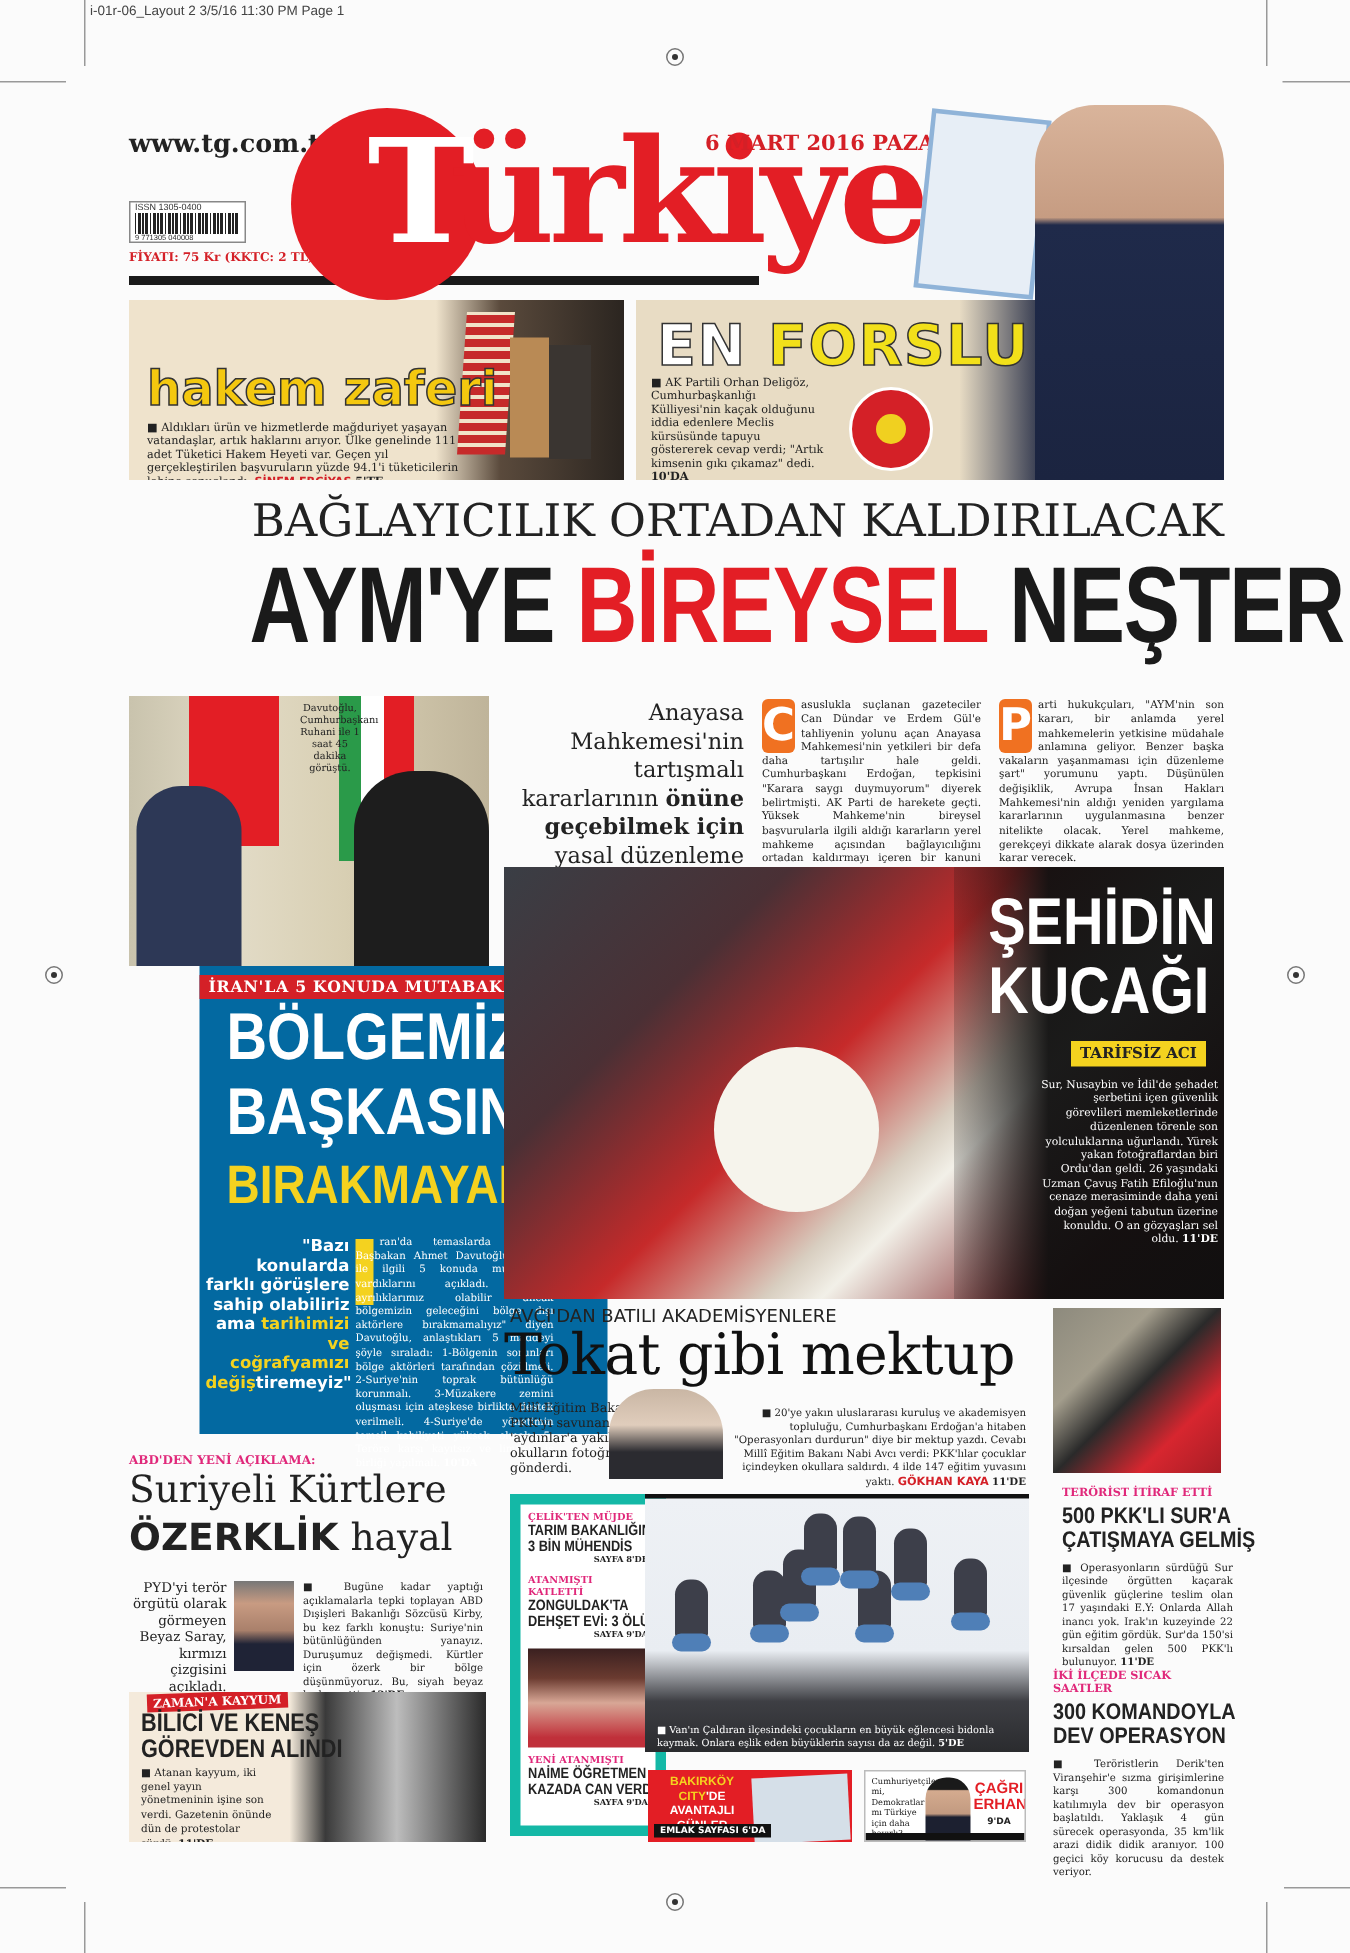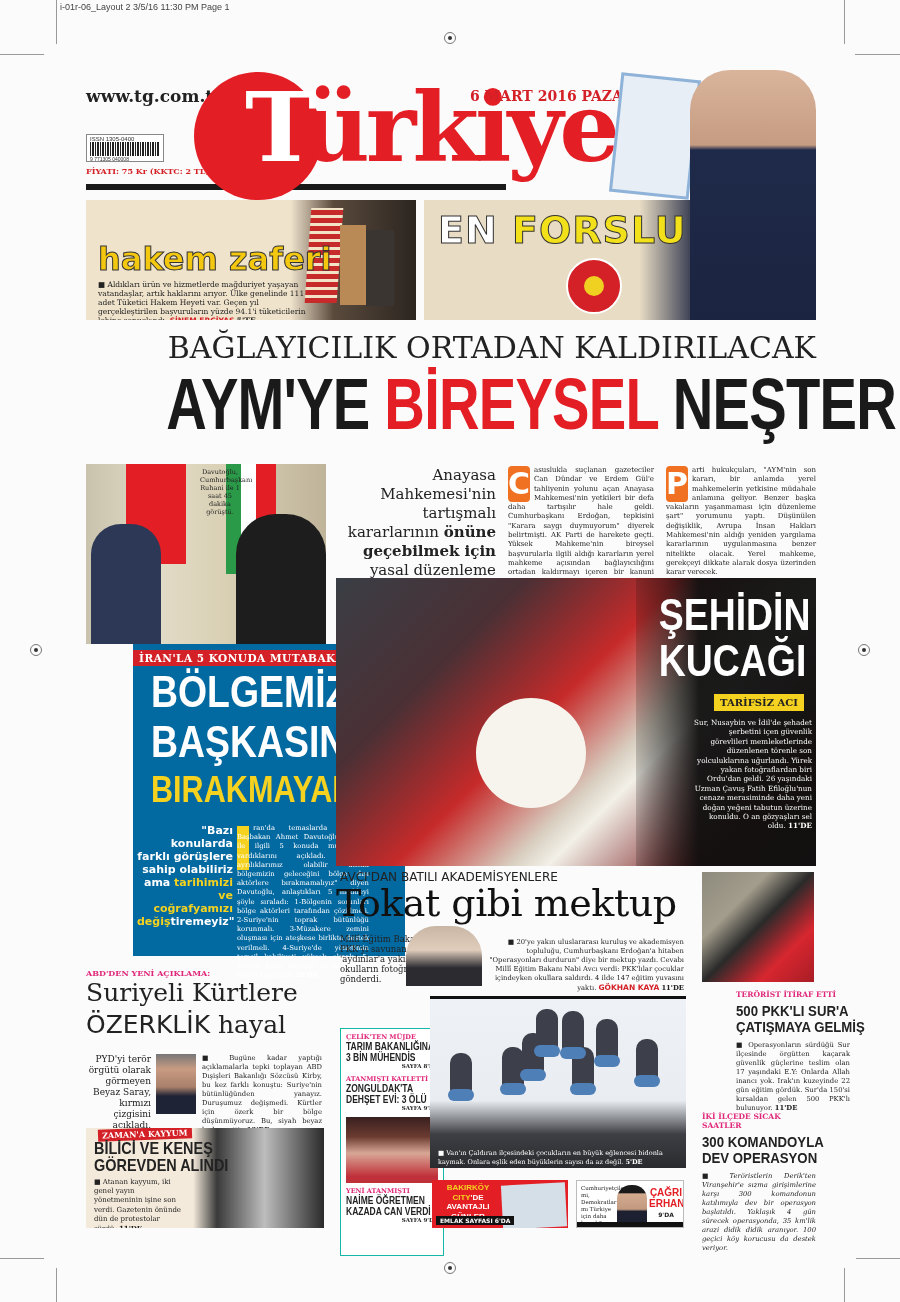--- a/index.html
+++ b/index.html
@@ -80,33 +80,33 @@
   .tk-kick { left: 340px; top: 870px; font: 12px "DejaVu Sans", sans-serif; color: #222; }
   .tk-head { left: 336px; top: 884px; font: 38px/1 "DejaVu Serif", serif; color: #111; letter-spacing: -0.5px; }
   .tk-deck { left: 340px; top: 934px; width: 95px; font: 8.5px/10px "DejaVu Serif", serif; color: #222; }
   .tk-photo { left: 406px; top: 926px; width: 76px; height: 60px; background: linear-gradient(180deg,#c9b6a4 0,#e0cdbc 40%,#2b2b30 70%); border-radius: 30px 30px 0 0; }
   .tk-body { left: 484px; top: 938px; width: 200px; font: 6.8px/9px "DejaVu Serif", serif; color: #222; text-align: right; }
 
   
   .ab-kick { left: 86px; top: 968px; font: bold 8px "DejaVu Serif", serif; color: #e0287a; }
   .ab-h1 { left: 86px; top: 980px; font: 25px/1 "DejaVu Serif", serif; color: #222; }
   .ab-h2 { left: 86px; top: 1012px; font: 25px/1 "DejaVu Serif", serif; color: #222; }
-  .ab-h2 b { font-family: "DejaVu Sans", sans-serif; font-weight: 400; }
+  .ab-h2 b { font-family: "DejaVu Sans", sans-serif; font-weight: 700; }
   .ab-deck { left: 86px; top: 1054px; width: 65px; text-align: right; font: 9px/11px "DejaVu Serif", serif; color: #222; }
   .ab-photo { left: 156px; top: 1054px; width: 40px; height: 60px; background: linear-gradient(180deg,#777 0,#c89b82 25%,#a9806b 55%,#1f2336 70%); }
   .ab-body { left: 202px; top: 1054px; width: 120px; font: 6.8px/9px "DejaVu Serif", serif; color: #222; text-align: justify; }
 
   
   .zaman { left: 86px; top: 1128px; width: 238px; height: 100px; background: linear-gradient(90deg,#f4eadb 0,#f4eadb 45%,#3a3a3a 55%,#bdbdbd 75%,#2a2a2a 100%); overflow:hidden; }
   .zaman .tag { position:absolute; left: 12px; top: 0; background: #d42027; color: #fff; font: bold 8px "DejaVu Serif", serif; padding: 1px 4px; transform: rotate(-2deg); }
   .zaman .h { position:absolute; left: 8px; top: 12px; font: bold 17px/17px "Liberation Sans", sans-serif; color: #222; transform: scaleX(0.85); transform-origin: left; }
   .zaman .body { position:absolute; left: 8px; top: 50px; width: 90px; font: 7px/9.2px "DejaVu Serif", serif; color: #222; }
 
   
-  .mini { left: 340px; top: 996px; width: 104px; height: 228px; border: 1px solid #14b8a6; background: #fff; padding: 4px 5px; margin-top: 32px; }
+  .mini { left: 340px; top: 996px; width: 104px; height: 228px; border: 7px solid #14b8a6; background: #fff; padding: 4px 5px; }
   .mini .k { font: bold 6.5px "DejaVu Serif", serif; color: #e0287a; }
   .mini .h { font: bold 10px/11px "Liberation Sans", sans-serif; color: #222; transform: scaleX(0.85); transform-origin: left; white-space: nowrap; }
   .mini .p { font: bold 5.5px "DejaVu Serif", serif; text-align: right; color: #222; margin-bottom: 6px; }
   .mini .photo { height: 66px; background: linear-gradient(180deg,#3a2020 0,#6b3b30 30%,#d8a796 55%,#c0303a 90%); margin: 4px 0; }
 
   
   .bidon { left: 430px; top: 996px; width: 256px; height: 172px; background: linear-gradient(180deg,#eef1f5 0,#e9edf2 60%,#3e3f44 80%,#2a2b2e 100%); overflow:hidden; border-top: 3px solid #111; }
   .bidon .kid { position:absolute; width: 22px; height: 40px; background: #3d3f4a; border-radius: 10px 10px 4px 4px; }
   .bidon .kid::after { content:""; position:absolute; left: -2px; bottom: -8px; width: 26px; height: 12px; background: #4f7fb7; border-radius: 6px; }
   .bidon .h { position:absolute; left: 6px; top: 126px; width: 244px; text-align: center; font: 900 20px "DejaVu Sans", sans-serif; color: #f4d21f; -webkit-text-stroke: 0.5px #333; letter-spacing: 1px; }
@@ -163,20 +163,21 @@
 
 <div class="abs promo1">
   <div class="bags"></div>
   <div class="bags2"></div>
   <div class="bags3"></div>
   <div class="h2">hakem zaferi</div>
   <div class="txt">■ <span>Aldıkları ürün ve hizmetlerde mağduriyet yaşayan vatandaşlar, artık haklarını arıyor. Ülke genelinde 111 adet Tüketici Hakem Heyeti var. Geçen yıl gerçekleştirilen başvuruların yüzde 94.1'i tüketicilerin lehine sonuçlandı.</span> <span class="byline">SİNEM ERCİYAS</span> <b>5'TE</b></div>
 </div>
 <div class="abs promo2">
   <div class="h"><span>EN </span><span class="y">FORSLU</span><span> TAPU</span></div>
+  <div class="txt">■ <span>AK Partili Orhan Deligöz, Cumhurbaşkanlığı Külliyesi'nin kaçak olduğunu iddia edenlere Meclis kürsüsünde tapuyu göstererek cevap verdi; "Artık kimsenin gıkı çıkamaz" dedi.</span> <b>10'DA</b></div>
   <div class="seal"></div>
   <div class="clock">00:01:18</div>
 </div>
 <div class="abs" style="left:615px;top:76px;width:80px;height:120px;background:#e7eef6;border:3px solid #8fb3d8;transform:rotate(6deg);"></div>
 <div class="abs man"></div>
 
 <div class="abs kicker">BAĞLAYICILIK ORTADAN KALDIRILACAK</div>
 <div class="abs headline"><span>AYM'YE </span><span class="red">BİREYSEL</span><span> NEŞTER</span></div>
 
 <div class="abs deck"><span>Anayasa Mahkemesi'nin tartışmalı kararlarının </span><b>önüne geçebilmek için</b><span> yasal düzenleme yapılacak.</span></div>
@@ -282,24 +283,24 @@
   <div class="face"></div>
   <div class="n">
       <div>ÇAĞRI</div>
       <div>ERHAN</div>
     </div>
   <div class="pg">9'DA</div>
   <div class="bar"></div>
 </div>
 
 <div class="abs pkk-photo"></div>
-<div class="abs" style="left:736px;top:990px;width:114px;">
+<div class="abs" style="left:708px;top:990px;width:114px;">
   <div class="rk">TERÖRİST İTİRAF ETTİ</div>
   <div class="rh" style="margin-top:4px;">500 PKK'LI SUR'A</div>
   <div class="rh">ÇATIŞMAYA GELMİŞ</div>
   <div class="rb" style="margin-top:6px;">■ <span>Operasyonların sürdüğü Sur ilçesinde örgütten kaçarak güvenlik güçlerine teslim olan 17 yaşındaki E.Y: Onlarda Allah inancı yok. Irak'ın kuzeyinde 22 gün eğitim gördük. Sur'da 150'si kırsaldan gelen 500 PKK'lı bulunuyor.</span> <b>11'DE</b></div>
 </div>
 <div class="abs" style="left:702px;top:1112px;width:114px;">
   <div class="rk">İKİ İLÇEDE SICAK SAATLER</div>
   <div class="rh" style="margin-top:4px;">300 KOMANDOYLA</div>
   <div class="rh">DEV OPERASYON</div>
-  <div class="rb" style="margin-top:6px;font-style:italic;">■ <span>Teröristlerin Derik'ten Viranşehir'e sızma girişimlerine karşı 300 komandonun katılımıyla dev bir operasyon başlatıldı. Yaklaşık 4 gün sürecek operasyonda, 35 km'lik arazi didik didik aranıyor. 100 geçici köy korucusu da destek veriyor.</span></div>
+  <div class="rb" style="margin-top:6px;">■ <span>Teröristlerin Derik'ten Viranşehir'e sızma girişimlerine karşı 300 komandonun katılımıyla dev bir operasyon başlatıldı. Yaklaşık 4 gün sürecek operasyonda, 35 km'lik arazi didik didik aranıyor. 100 geçici köy korucusu da destek veriyor.</span></div>
 </div>
 
 </body></html>

